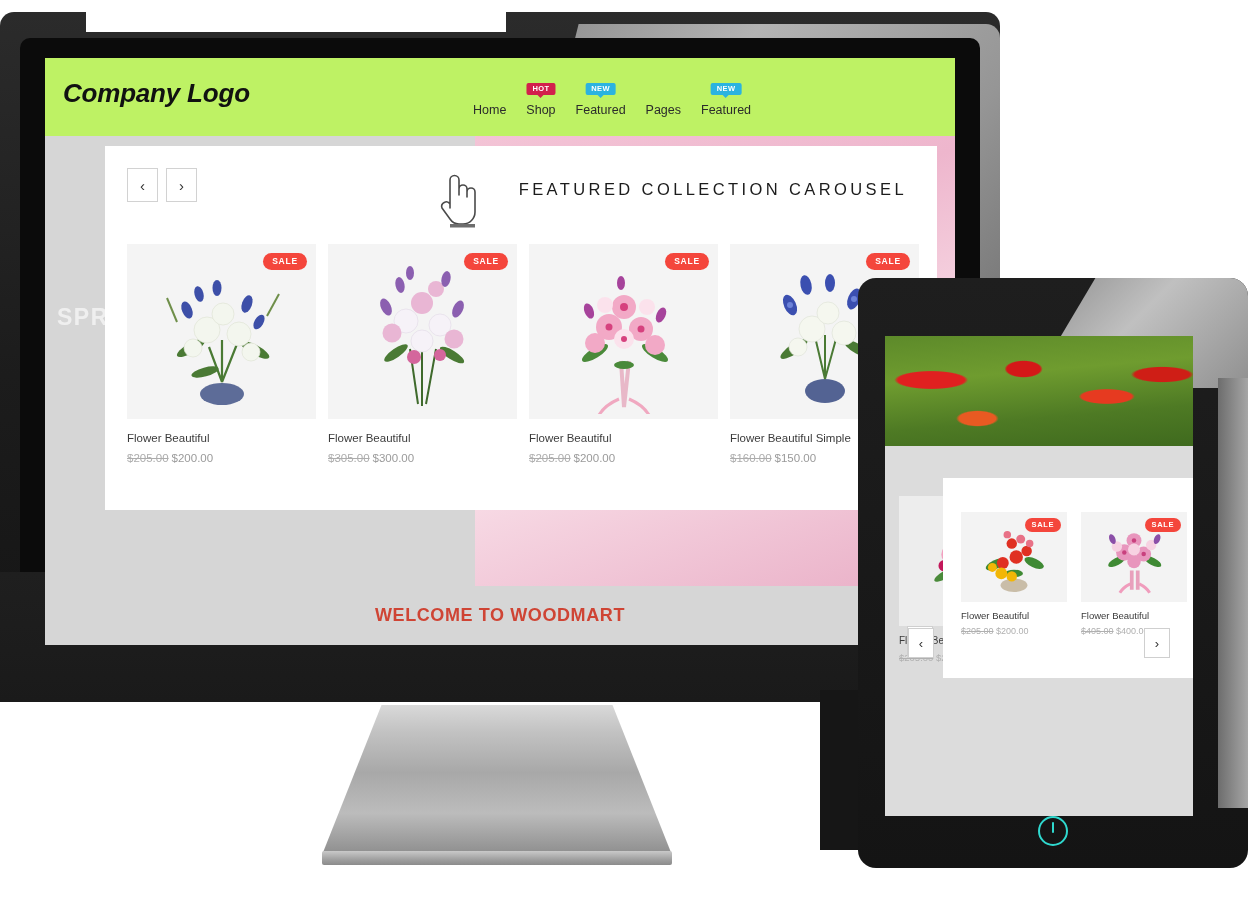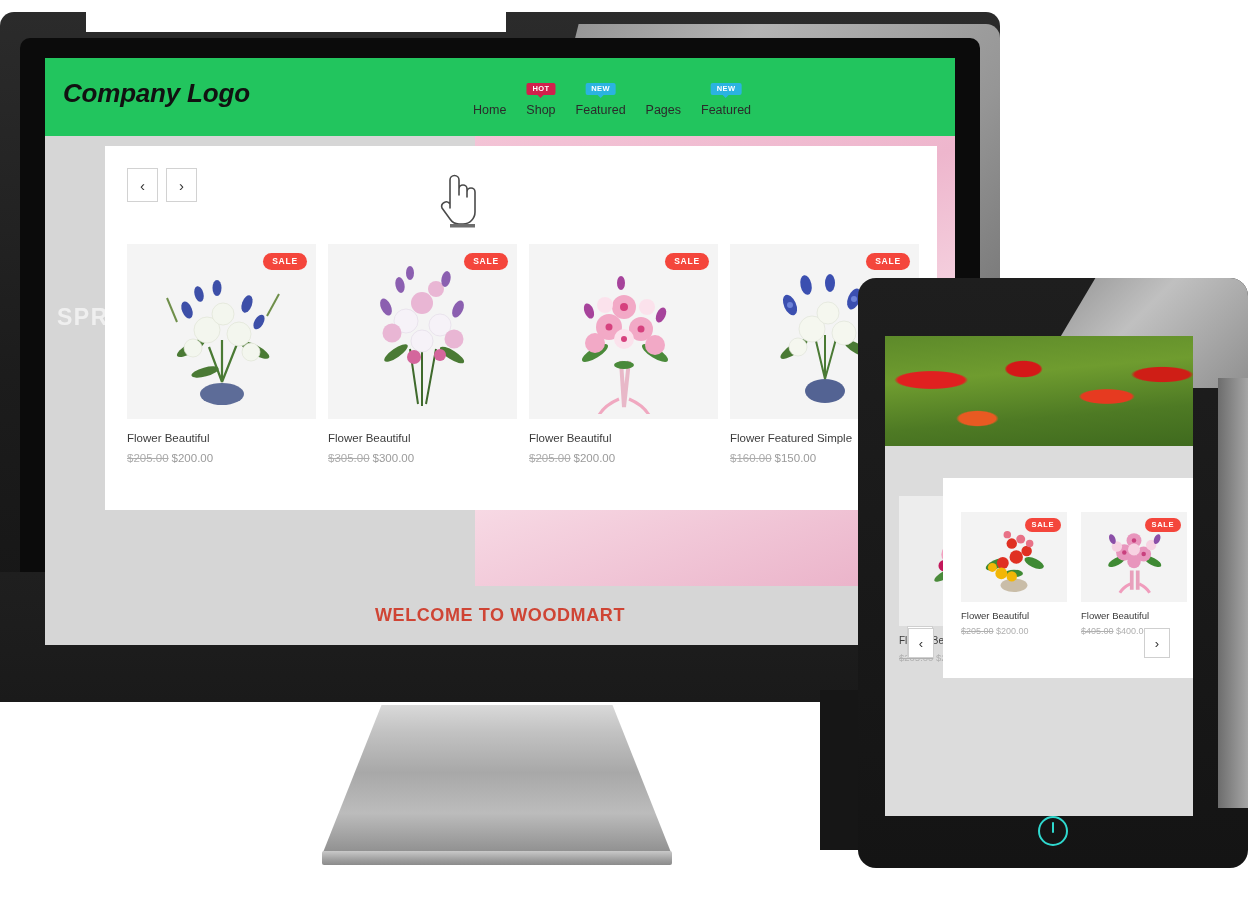--- a/index.html
+++ b/index.html
@@ -58,21 +58,21 @@
   }
   .stand-base {
     position:absolute; left:0; top:146px; width:350px; height:14px;
     background: linear-gradient(180deg,#c9c9c9,#a0a0a0 60%,#8b8b8b);
     border-radius:2px;
   }
 
   
   .site-header {
     position:absolute; left:0; top:0; width:1034px; height:78px;
-    background:#22c55e; z-index:5;
+    background:#bef264; z-index:5;
   }
   .logo {
     position:absolute; left:18px; top:20px;
     font-style: italic; font-weight: 700; font-size: 26px;
     color:#111; letter-spacing:-0.2px;
   }
   .nav { position:absolute; left:428px; top:45px; display:flex; gap:20px; align-items:flex-end; }
   .nav-item { position:relative; font-size:12.5px; color:#2b2b2b; white-space:nowrap; }
   .badge {
     position:absolute; left:50%; transform:translateX(-50%); top:-20px;
@@ -305,20 +305,21 @@
             </div>
           </div>
         </div>
 
         <div class="carousel">
           <div class="car-top">
             <div class="car-arrows">
               <div class="arrow-btn">‹</div>
               <div class="arrow-btn">›</div>
             </div>
+            <div class="car-title">FEATURED COLLECTION CAROUSEL</div>
           </div>
 
           <div class="products">
 
             <div class="product">
               <div class="p-img">
                 <div class="sale">SALE</div>
                 <svg width="150" height="160" viewBox="0 0 150 160">
                   <ellipse cx="75" cy="142" rx="22" ry="11" fill="#2b3f7a" opacity=".75"></ellipse>
                   <path d="M75 130 L62 95 M75 130 L90 92 M75 130 L75 88" stroke="#4a7a34" stroke-width="2.2"></path>
@@ -456,21 +457,21 @@
                       <ellipse cx="104" cy="50" rx="6" ry="11" transform="rotate(22 104 50)"></ellipse>
                       <ellipse cx="116" cy="72" rx="5" ry="9" transform="rotate(34 116 72)"></ellipse>
                       <ellipse cx="80" cy="34" rx="5" ry="9"></ellipse>
                     </g>
                   <g fill="#6c82d8">
                       <circle cx="40" cy="56" r="3"></circle>
                       <circle cx="104" cy="50" r="3"></circle>
                     </g>
                 </svg>
               </div>
-              <div class="p-name">Flower Featured Simple</div>
+              <div class="p-name">Flower Beautiful Simple</div>
               <div class="p-price">
                 <span class="old">$160.00</span><span class="new">$150.00</span>
               </div>
             </div>
           </div>
 
           <div class="hand-cursor">
             <svg width="42" height="60" viewBox="0 0 42 60">
               <path d="M13 40 L13 12 a4.5 4.5 0 0 1 9 0 L22 27 L22 21 a4 4 0 0 1 8 0 L30 29 L30 24 a4 4 0 0 1 8 0 L38 44 a12 12 0 0 1 -12 12 L22 56 a11 11 0 0 1 -9 -5 L5 40 a4.5 4.5 0 0 1 8 -4 Z" fill="#ffffff" stroke="#4a4a4a" stroke-width="1.6" stroke-linejoin="round"></path>
               <rect x="13" y="56" width="25" height="3.5" fill="#6d6d6d"></rect>

